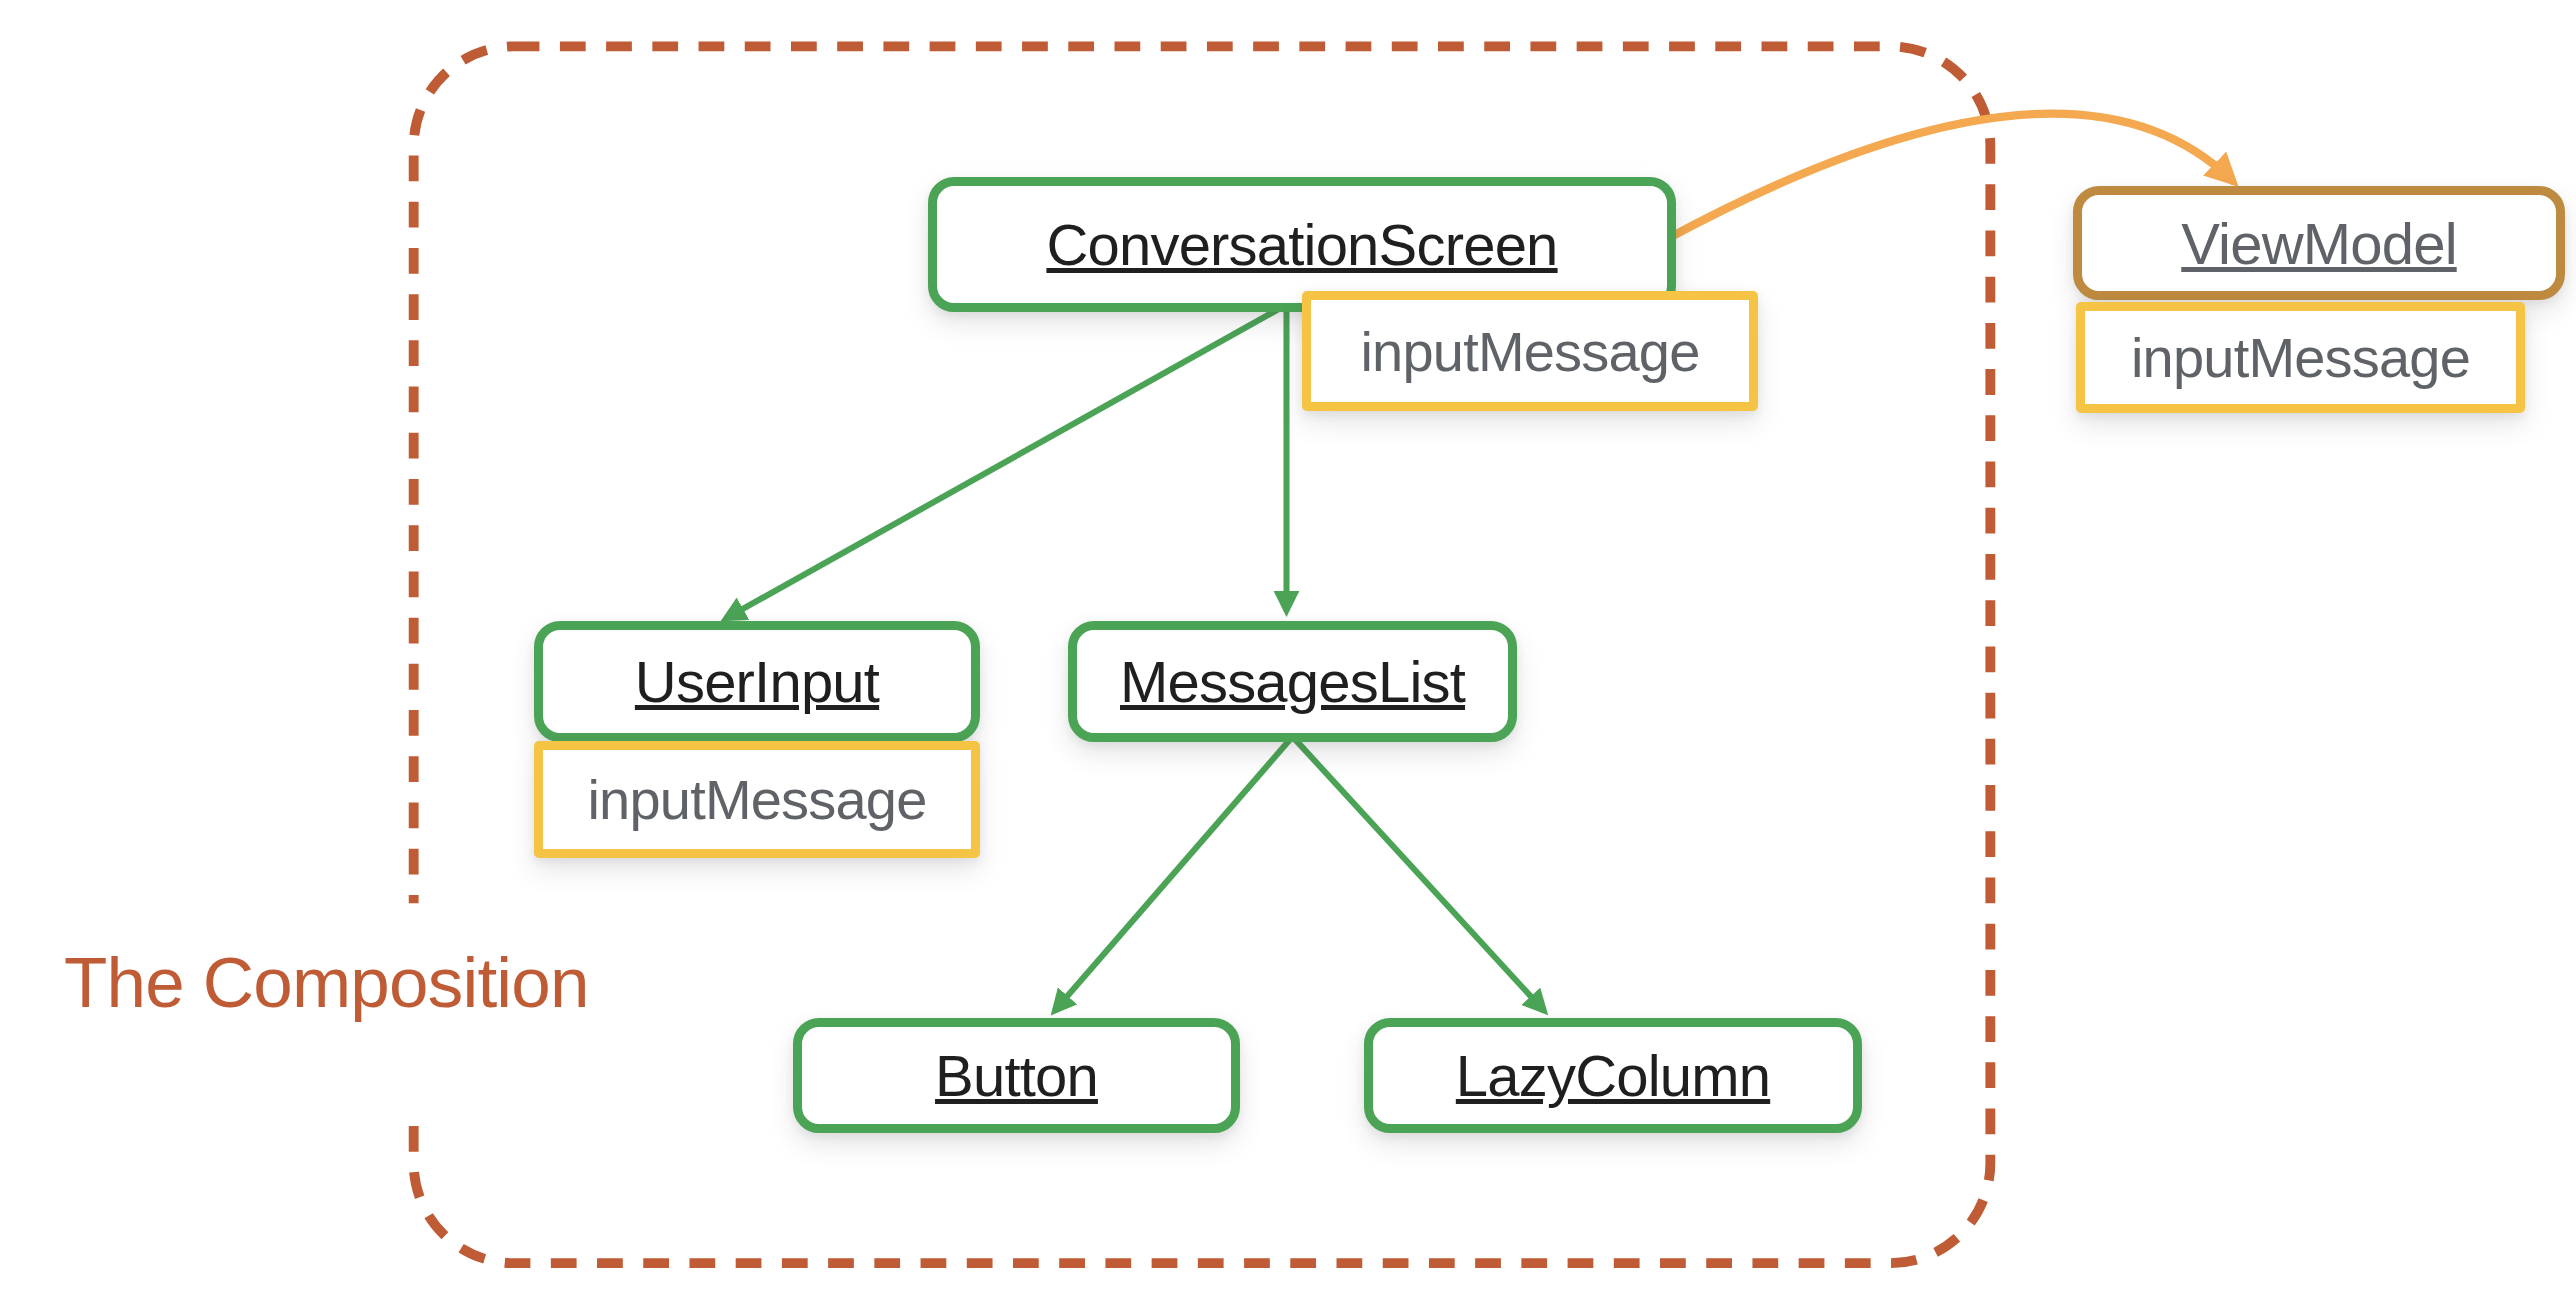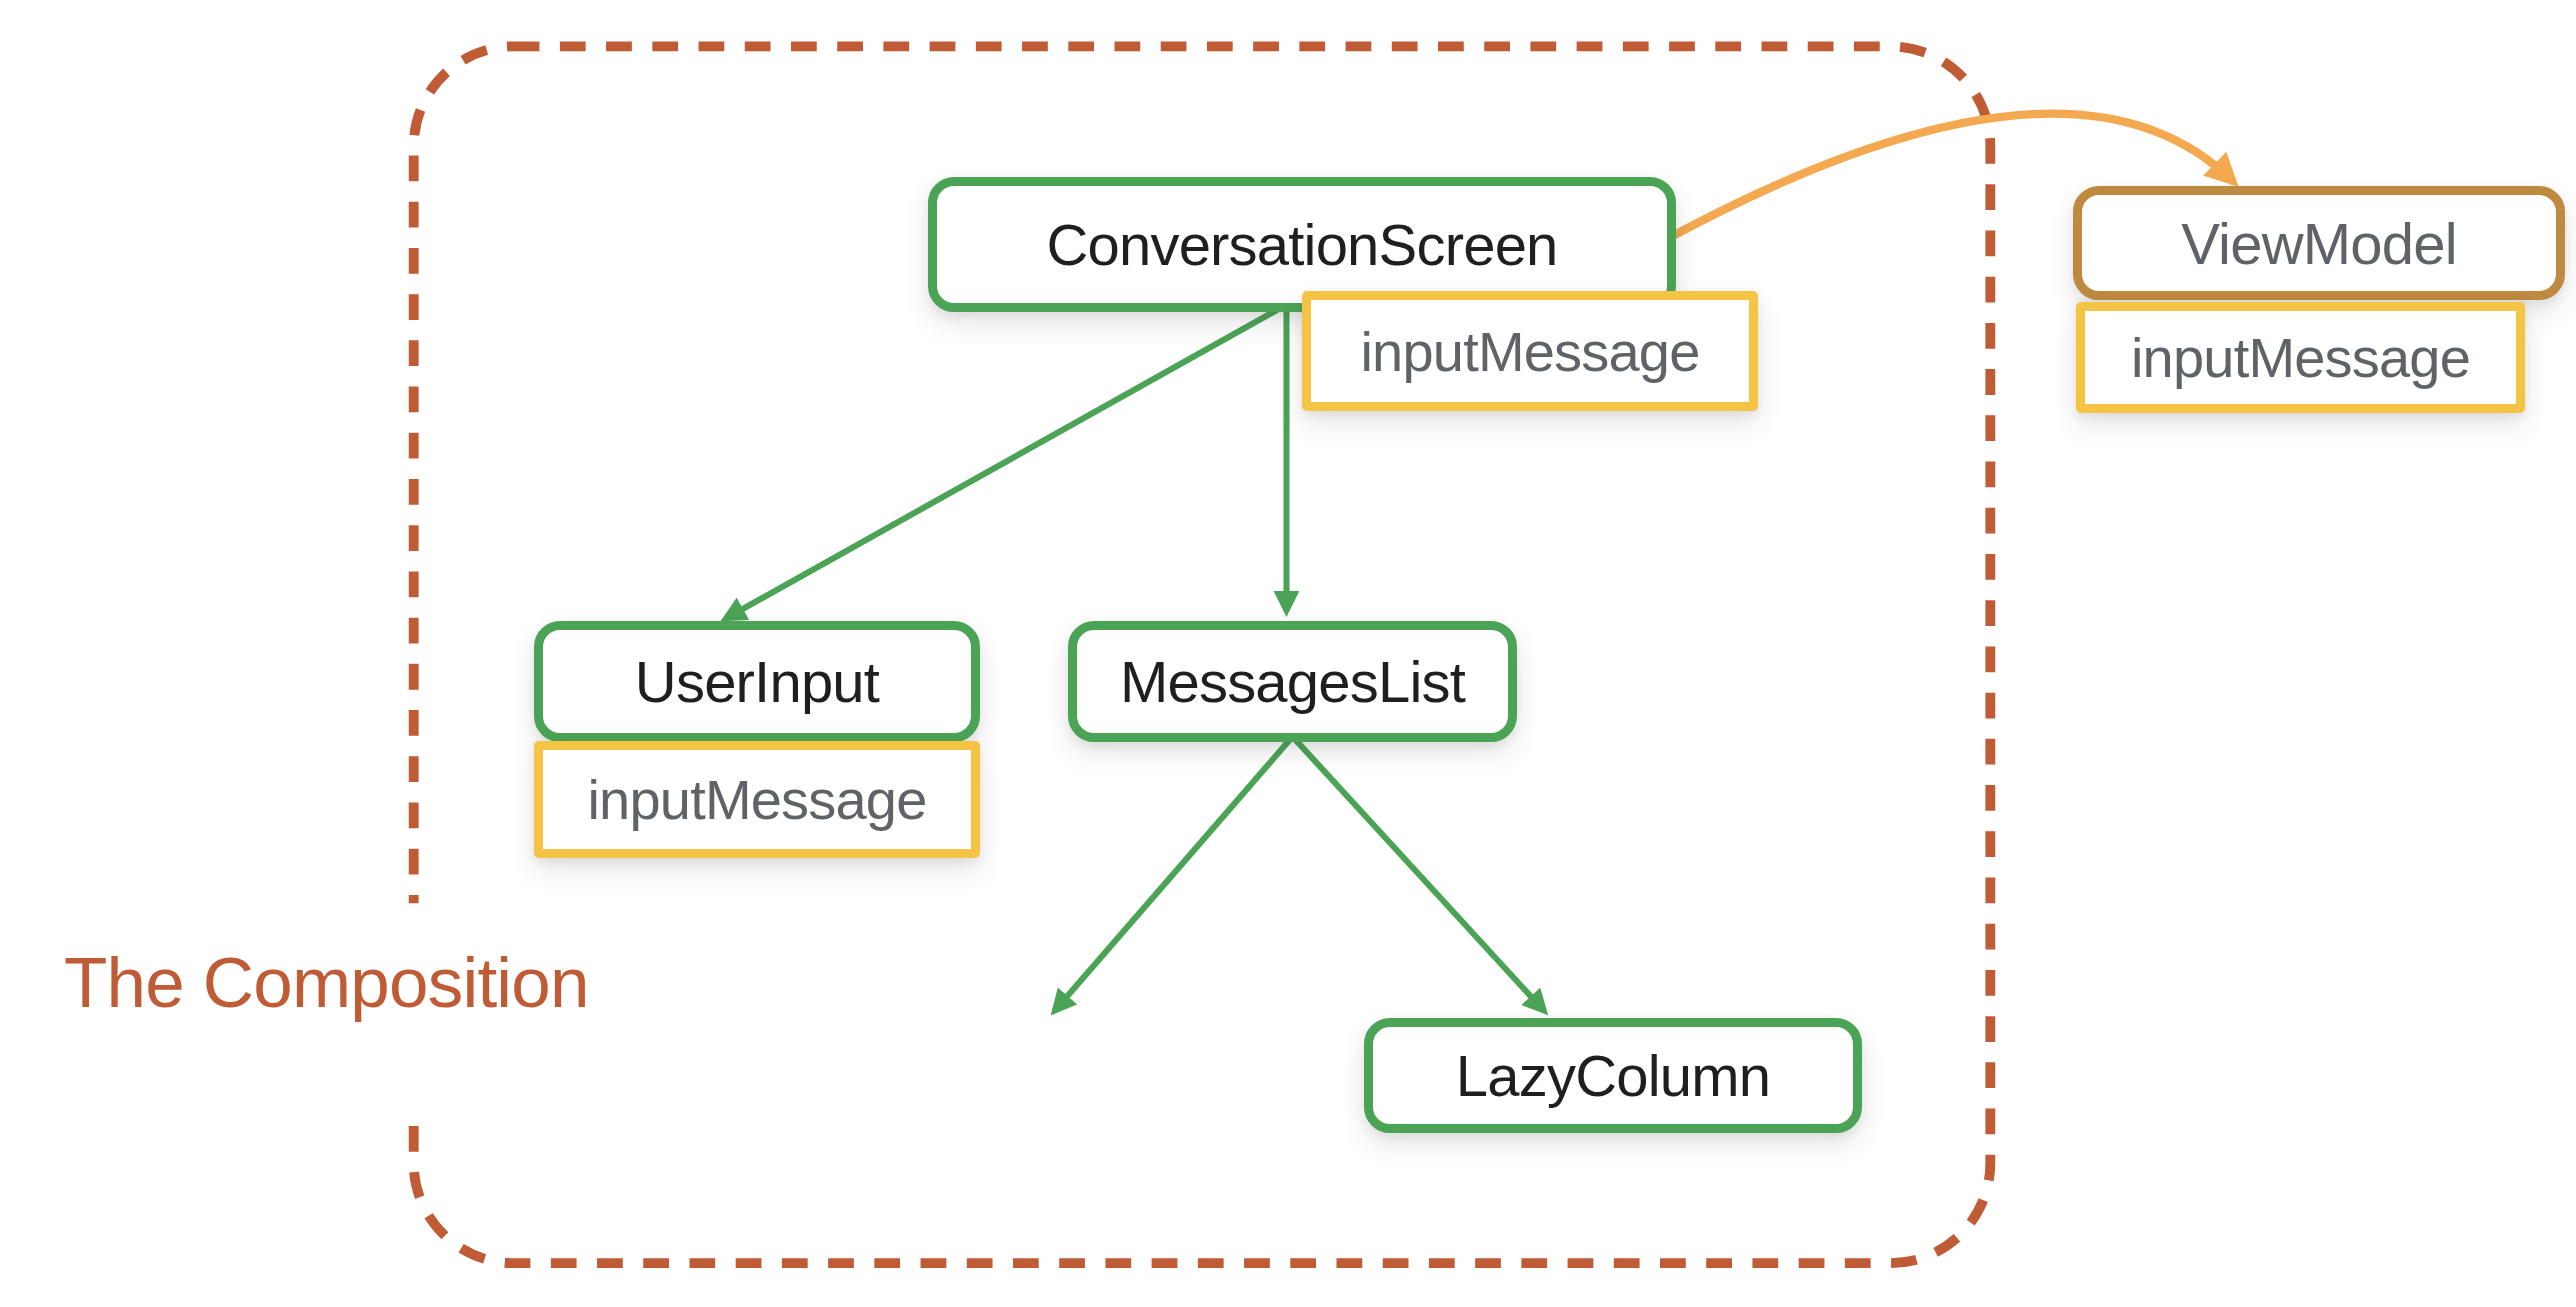--- a/index.html
+++ b/index.html
@@ -53,20 +53,21 @@
     align-items: center;
     justify-content: center;
     box-shadow: 0 12px 26px rgba(60,64,67,0.13), 0 3.8px 9px rgba(60,64,67,0.08);
   }
   .node {
     border: 9.8px solid var(--node-green, #4BA356);
     border-radius: 26px;
     color: var(--label-dark, #1F1F1F);
     font-size: 58px;
     letter-spacing: -0.8px;
+    text-decoration: underline;
   }
   .node.brown {
     border-color: var(--viewmodel-brown, #BD8A3F);
     color: var(--state-gray, #5F6368);
   }
   .badge {
     border: 9.8px solid var(--state-yellow, #F6C445);
     border-radius: 5px;
     color: var(--state-gray, #5F6368);
     font-size: 56px;
@@ -133,20 +134,23 @@
     <span>UserInput</span>
   </div>
   <div class="badge" id="n-ui-badge">
     <span>inputMessage</span>
   </div>
 
   <div class="node" id="n-messageslist">
     <span>MessagesList</span>
   </div>
 
+  <div class="node" id="n-button">
+    <span>Button</span>
+  </div>
 
   <div class="node" id="n-lazycolumn">
     <span>LazyColumn</span>
   </div>
 
   <div class="node brown" id="n-viewmodel">
     <span>ViewModel</span>
   </div>
   <div class="badge" id="n-vm-badge">
     <span>inputMessage</span>

